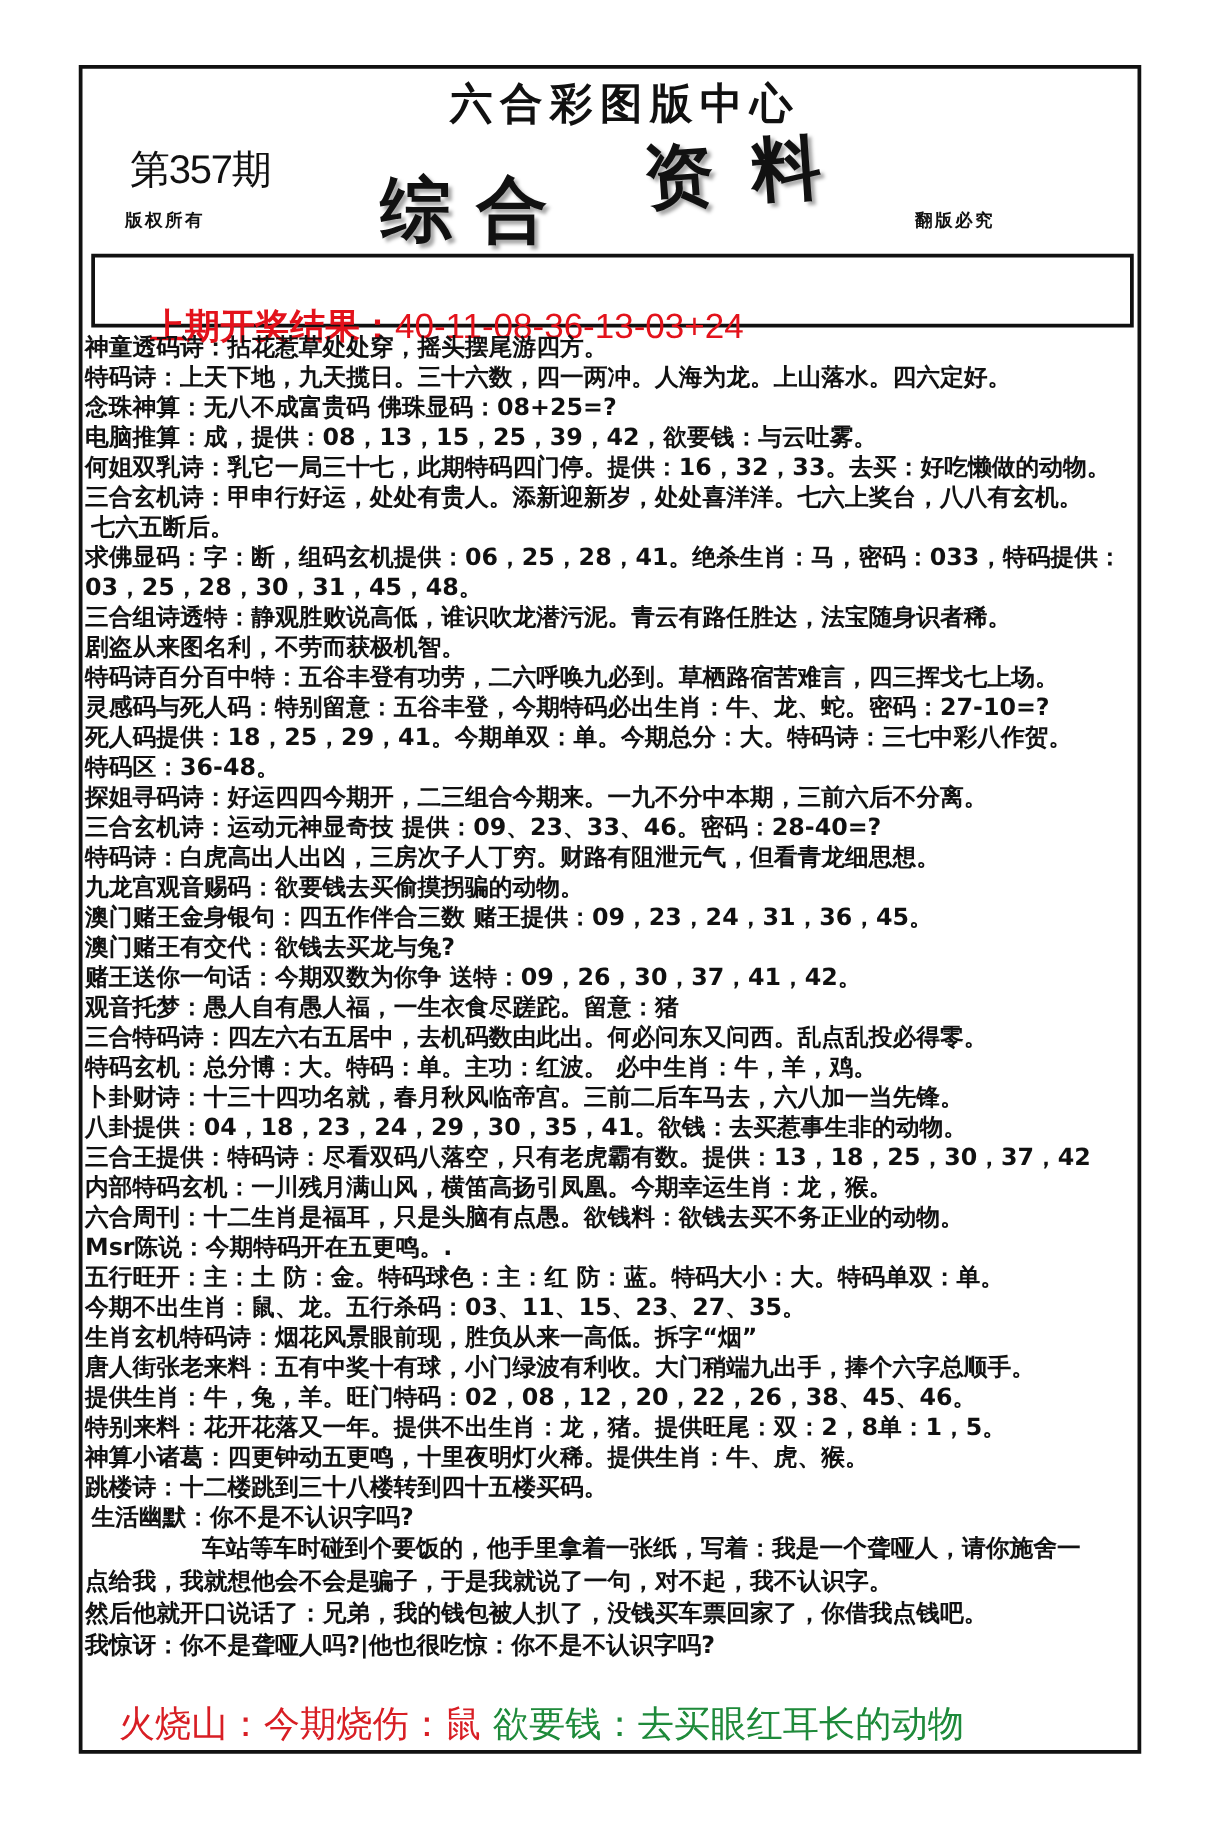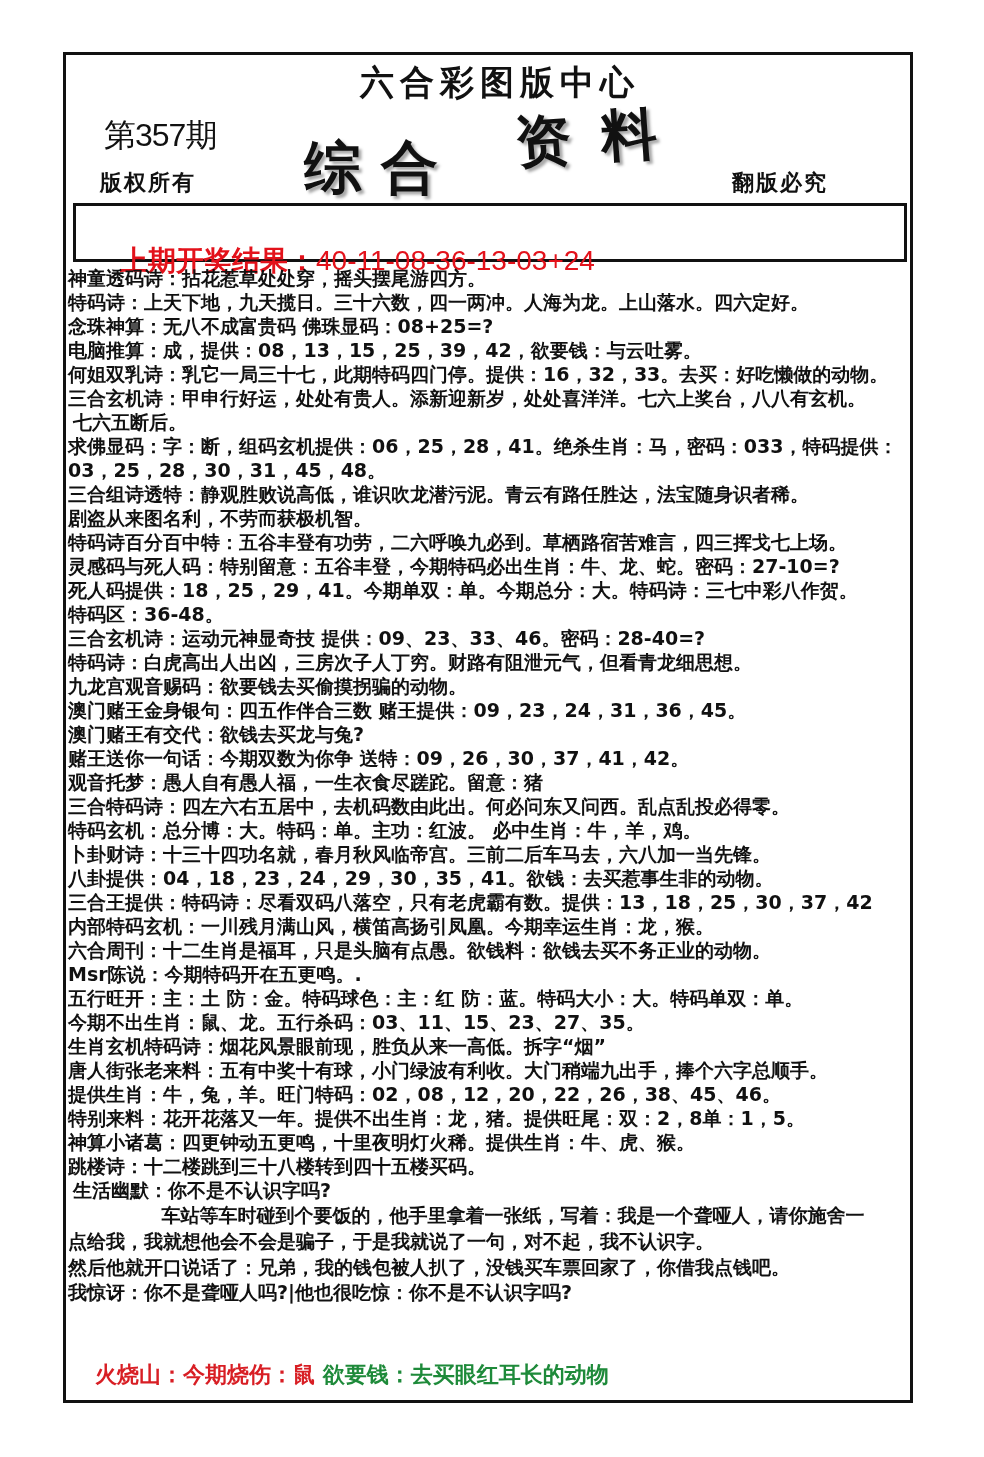--- a/index.html
+++ b/index.html
@@ -8,37 +8,37 @@
   .frame { position: absolute; left: 63px; top: 52px; width: 850px; height: 1351px;
            border: 3px solid #111; box-sizing: border-box; }
   .issue { position: absolute; left: 104px; top: 78px; font-family: "Liberation Sans", sans-serif;
            font-size: 32px; color: #111; letter-spacing: -1px; margin-top: 36px; }
   .center-title { position: absolute; left: 360px; top: 60px; font-family: "DejaVu Serif", serif;
            font-size: 34px; font-weight: bold; letter-spacing: 6px; color: #111; }
   .big-title { position: absolute; font-family: "DejaVu Serif", serif; font-weight: bold; color: #111;
            text-shadow: 3px 3px 3px rgba(0,0,0,0.35); }
   .big-1 { left: 304px; top: 130px; font-size: 57px; letter-spacing: 20px; }
   .big-2 { left: 515px; top: 100px; font-size: 56px; letter-spacing: 30px; transform: rotate(-4deg); }
-  .corner { position: absolute; top: 168px; font-family: "DejaVu Serif", serif; font-size: 22px;
+  .corner { position: absolute; top: 168px; font-family: "DejaVu Serif", serif; font-size: 14px;
            font-weight: bold; letter-spacing: 2px; color: #111; }
   .corner-left { left: 100px; }
   .corner-right { left: 732px; }
   .result-box { position: absolute; left: 73px; top: 203px; width: 834px; height: 59px;
            border: 3px solid #111; box-sizing: border-box; }
   .result-text { position: absolute; left: 120px; top: 213px; font-family: "Liberation Sans", sans-serif;
            font-size: 28px; font-weight: bold; color: #e3121b; margin-top: 29px; }
   .result-text .nums { font-weight: normal; letter-spacing: 0px; }
   .lines { position: absolute; left: 68px; top: 266px; width: 840px; }
   .line { height: 24px; line-height: 24px; font-size: 19px; white-space: nowrap; color: #111;
           font-weight: bold; }
   .line.indent { padding-left: 5px; }
   .line.para { padding-left: 50px; text-align: center; }
   .line.tall { height: 26px; line-height: 26px; }
   .footer { position: absolute; left: 95px; top: 1360px; font-family: "DejaVu Serif", serif;
-           font-size: 22px; font-weight: bold; white-space: nowrap; }
+           font-size: 29px; font-weight: normal; white-space: nowrap; }
   .footer .red { color: #d81e24; }
   .footer .green { color: #1e8a3a; }
 </style>
 </head>
 <body>
 
 <div class="frame"></div>
 
 <div class="issue">第357期</div>
 <div class="center-title">六合彩图版中心</div>
@@ -61,20 +61,21 @@
   <div class="line">三合玄机诗：甲申行好运，处处有贵人。添新迎新岁，处处喜洋洋。七六上奖台，八八有玄机。</div>
   <div class="line indent">七六五断后。</div>
   <div class="line">求佛显码：字：断，组码玄机提供：06，25，28，41。绝杀生肖：马，密码：033，特码提供：</div>
   <div class="line">03，25，28，30，31，45，48。</div>
   <div class="line">三合组诗透特：静观胜败说高低，谁识吹龙潜污泥。青云有路任胜达，法宝随身识者稀。</div>
   <div class="line">剧盗从来图名利，不劳而获极机智。</div>
   <div class="line">特码诗百分百中特：五谷丰登有功劳，二六呼唤九必到。草栖路宿苦难言，四三挥戈七上场。</div>
   <div class="line">灵感码与死人码：特别留意：五谷丰登，今期特码必出生肖：牛、龙、蛇。密码：27-10=?</div>
   <div class="line">死人码提供：18，25，29，41。今期单双：单。今期总分：大。特码诗：三七中彩八作贺。</div>
   <div class="line">特码区：36-48。</div>
+  <div class="line">探姐寻码诗：好运四四今期开，二三组合今期来。一九不分中本期，三前六后不分离。</div>
   <div class="line">三合玄机诗：运动元神显奇技 提供：09、23、33、46。密码：28-40=?</div>
   <div class="line">特码诗：白虎高出人出凶，三房次子人丁穷。财路有阻泄元气，但看青龙细思想。</div>
   <div class="line">九龙宫观音赐码：欲要钱去买偷摸拐骗的动物。</div>
   <div class="line">澳门赌王金身银句：四五作伴合三数 赌王提供：09，23，24，31，36，45。</div>
   <div class="line">澳门赌王有交代：欲钱去买龙与兔?</div>
   <div class="line">赌王送你一句话：今期双数为你争 送特：09，26，30，37，41，42。</div>
   <div class="line">观音托梦：愚人自有愚人福，一生衣食尽蹉跎。留意：猪</div>
   <div class="line">三合特码诗：四左六右五居中，去机码数由此出。何必问东又问西。乱点乱投必得零。</div>
   <div class="line">特码玄机：总分博：大。特码：单。主功：红波。 必中生肖：牛，羊，鸡。</div>
   <div class="line">卜卦财诗：十三十四功名就，春月秋风临帝宫。三前二后车马去，六八加一当先锋。</div>

